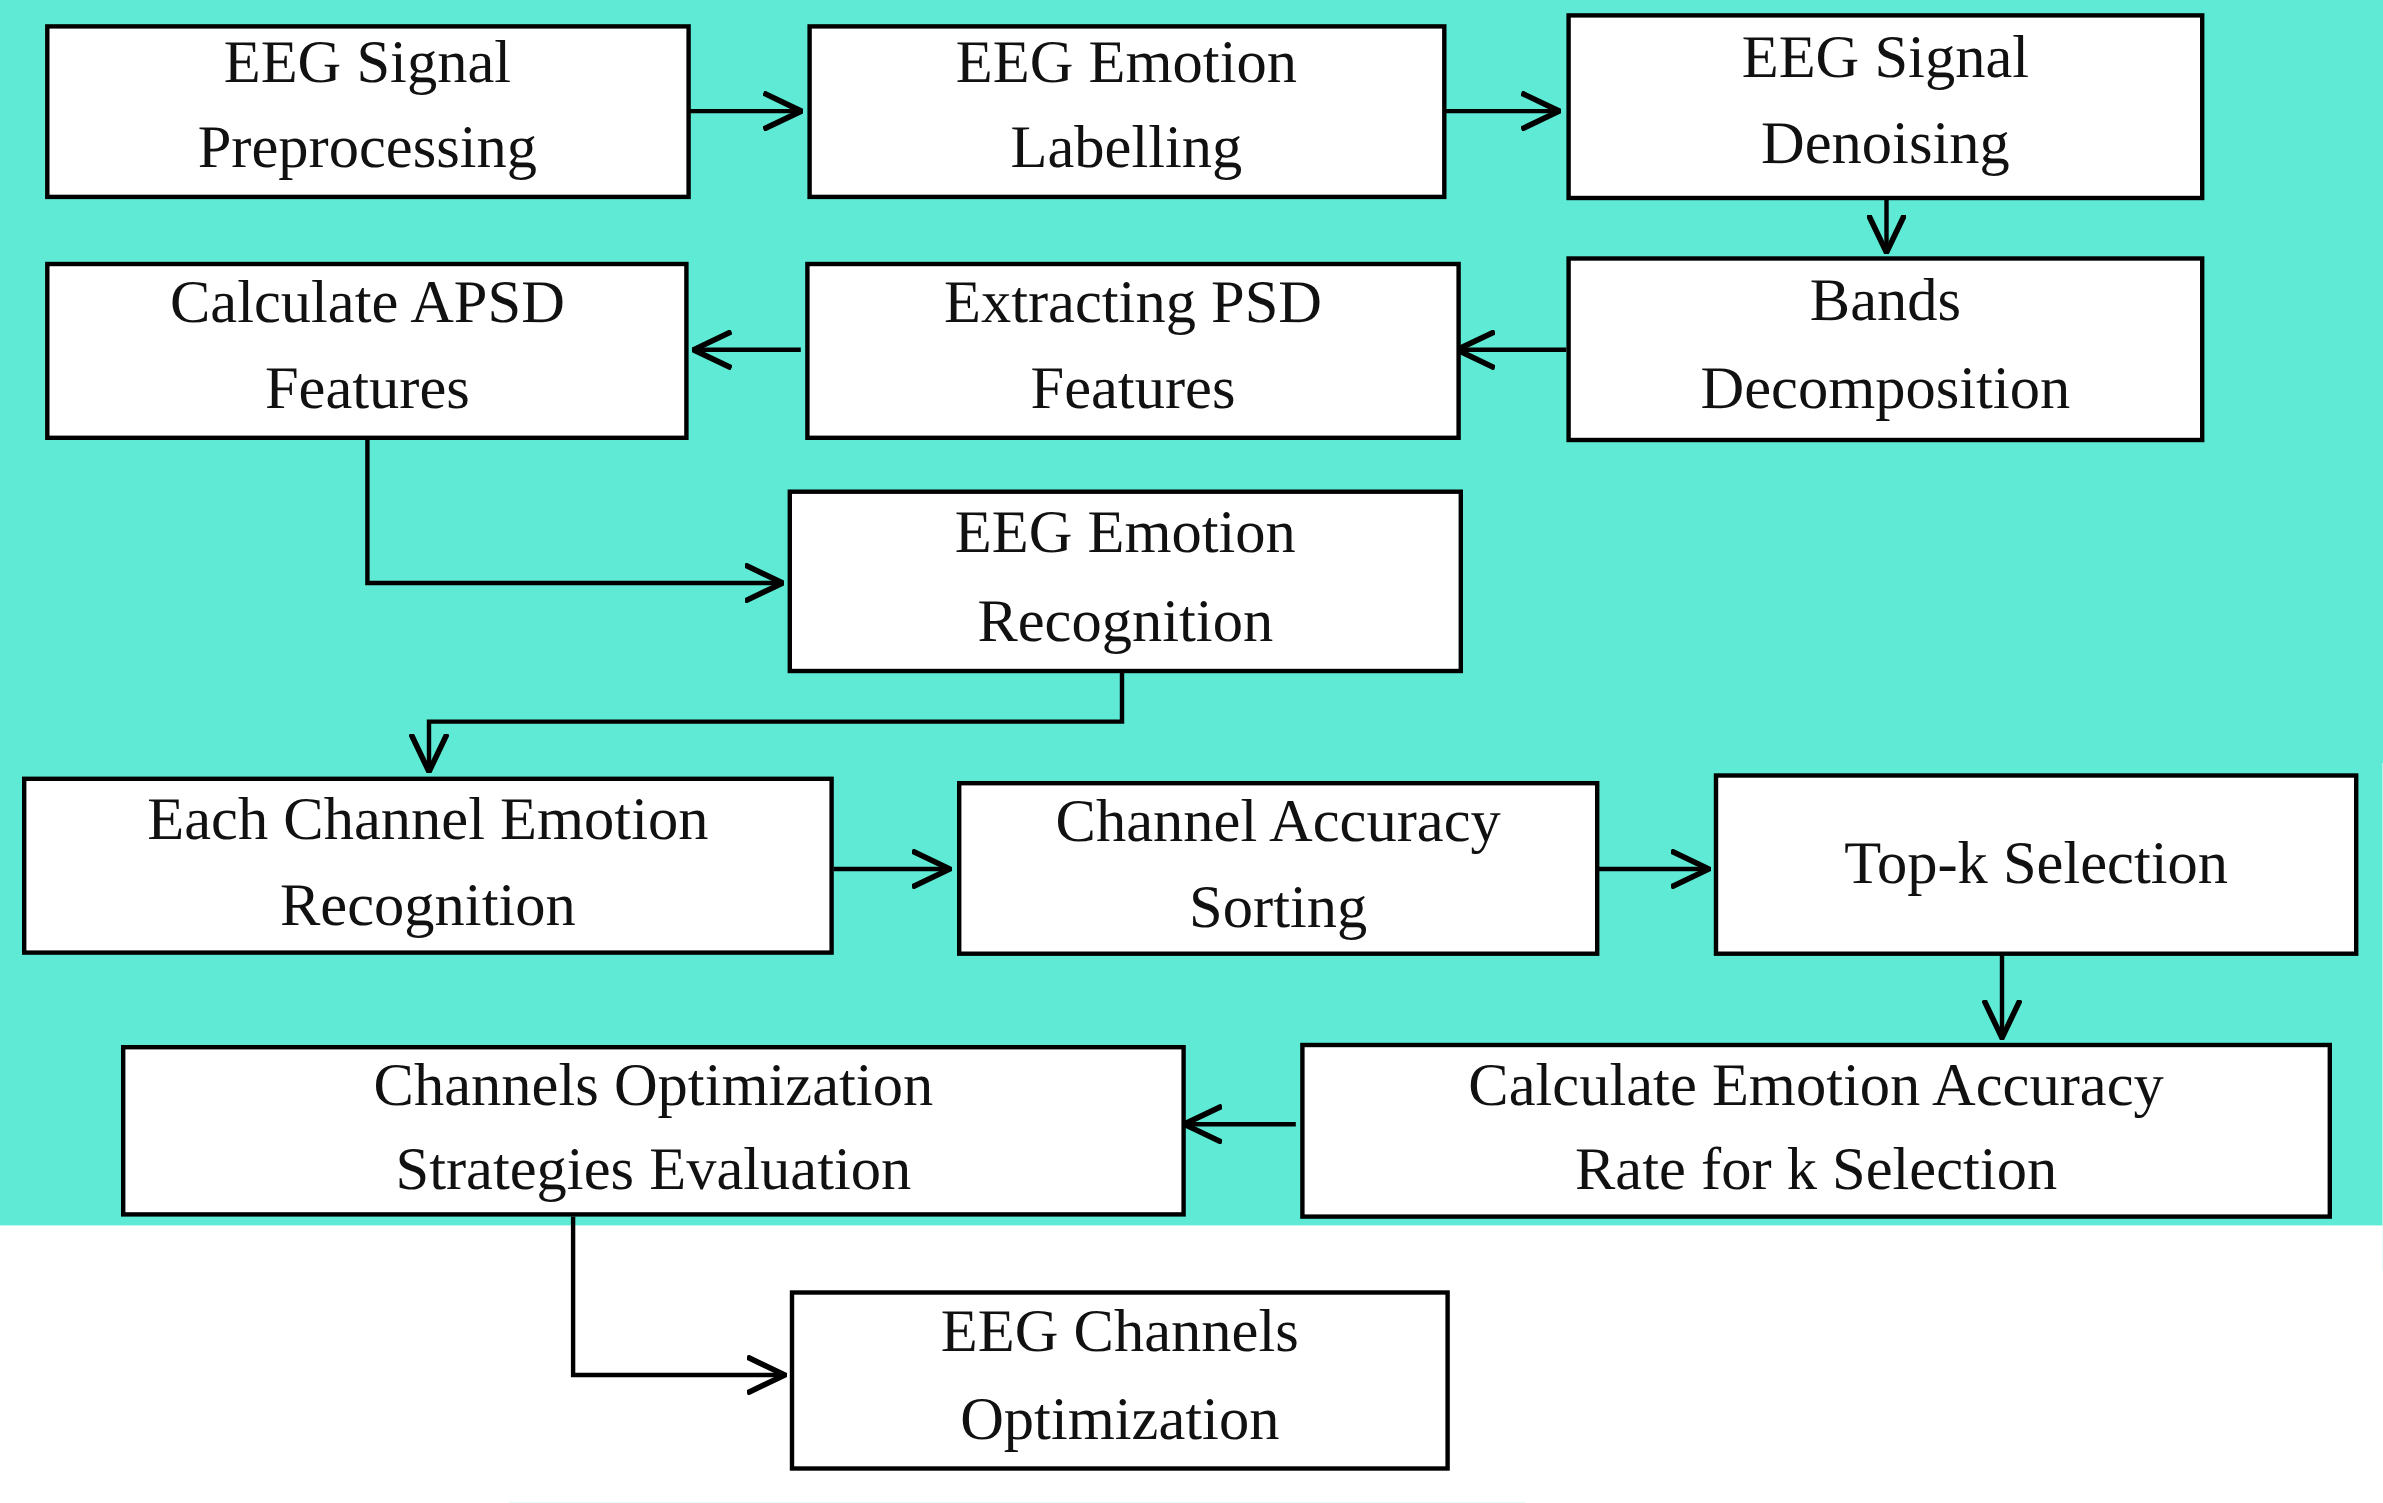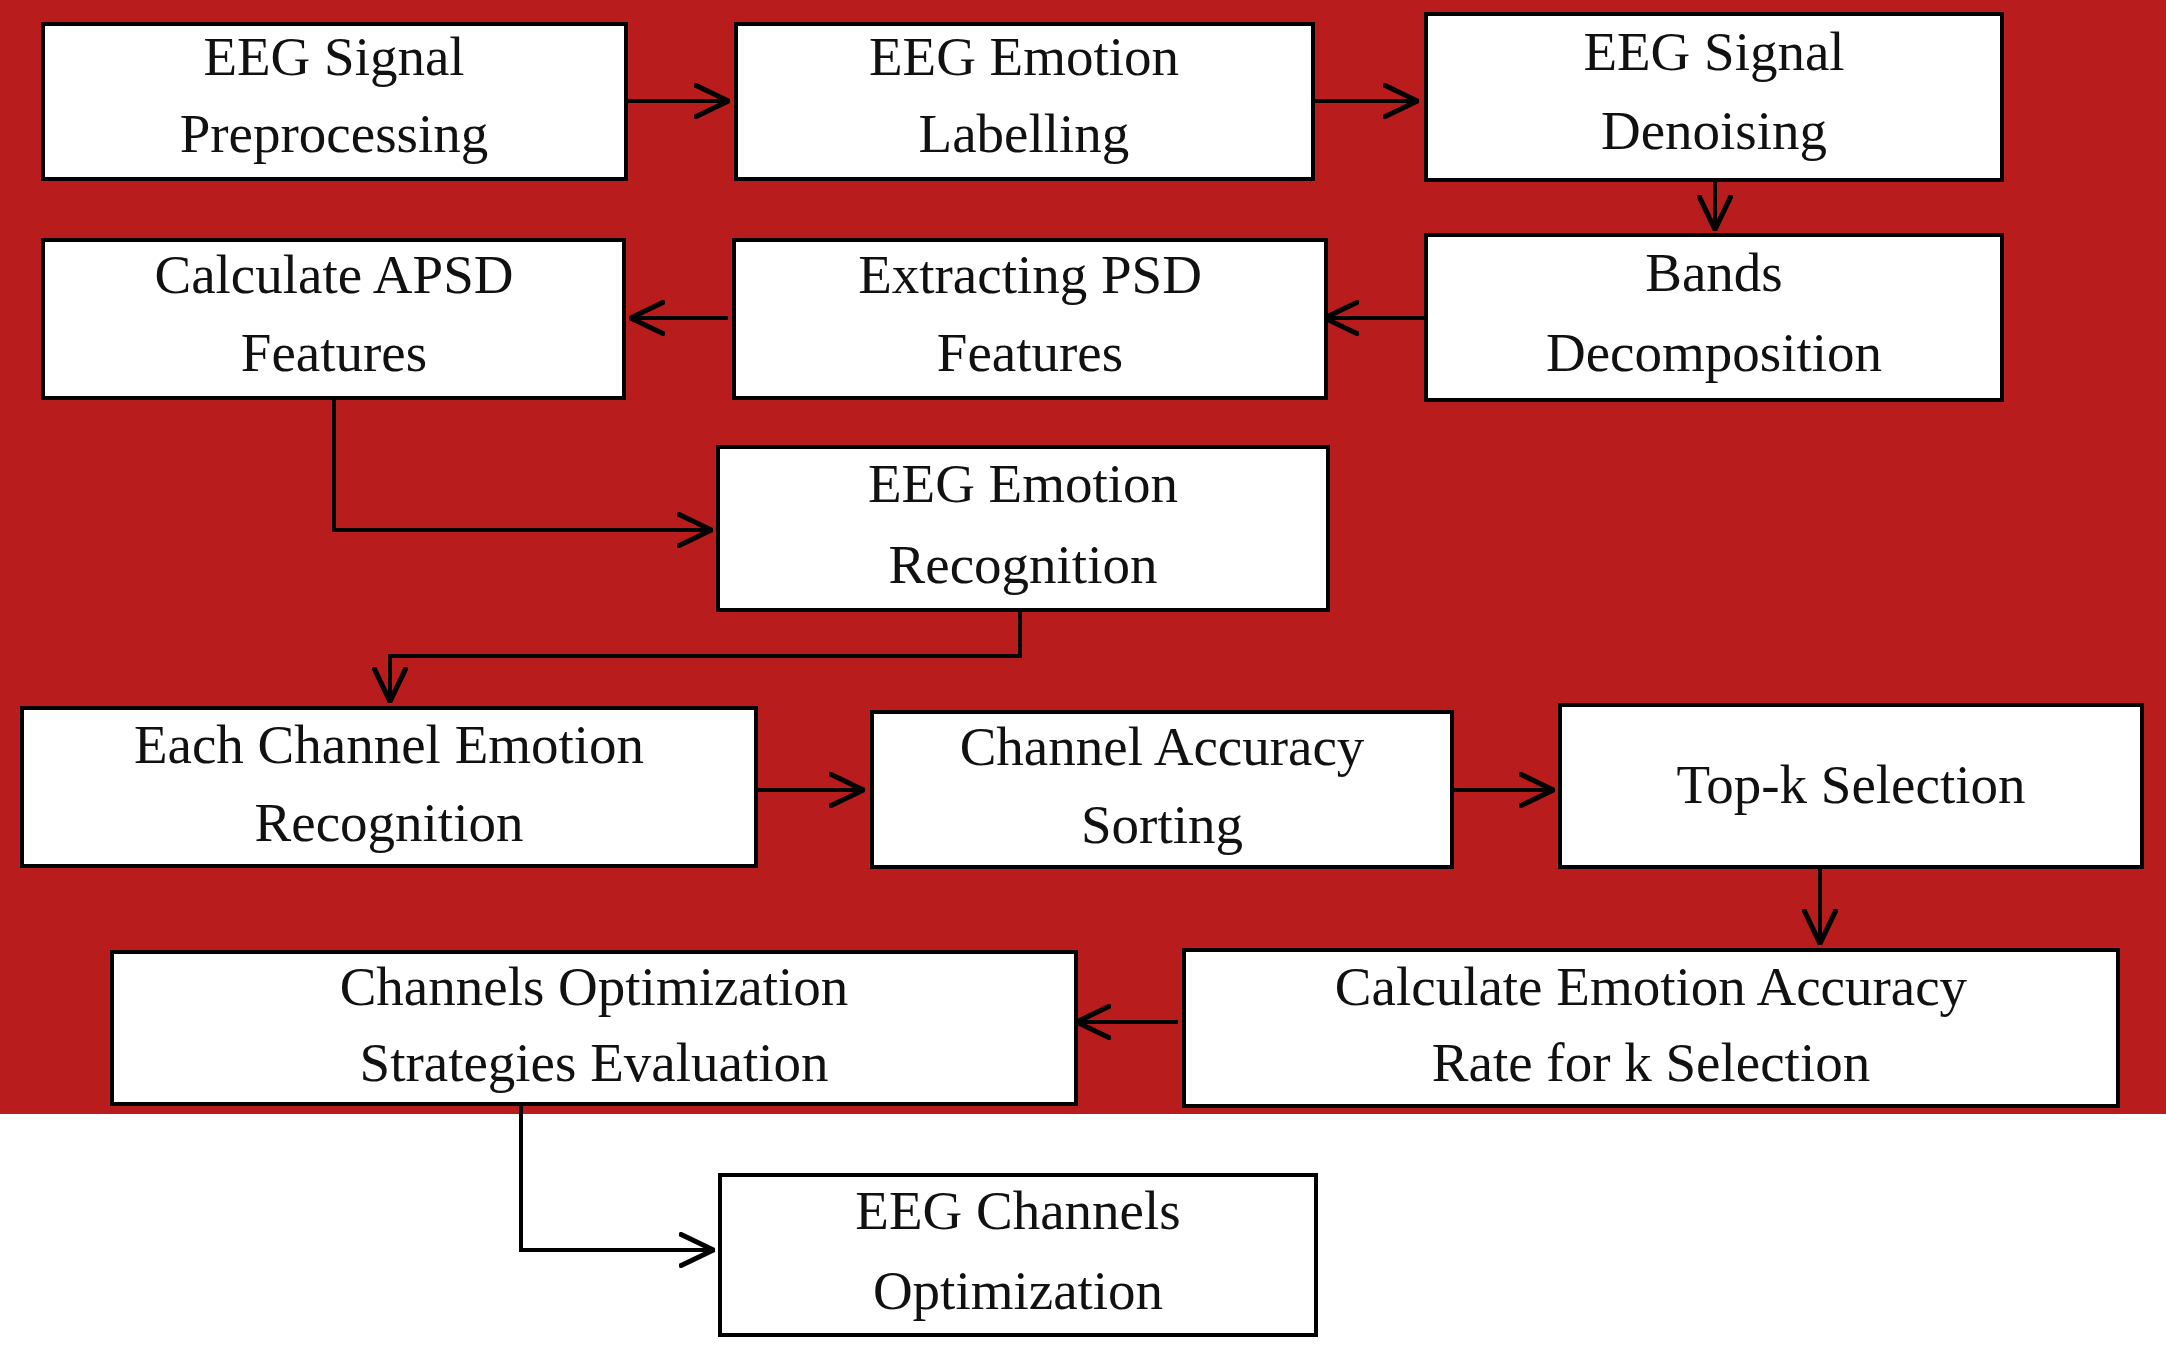--- a/index.html
+++ b/index.html
@@ -10,21 +10,21 @@
   body {
     width: 2166px;
     height: 1366px;
     font-family: "Liberation Serif", "DejaVu Serif", serif;
     overflow: hidden;
   }
   #flowchart-root {
     position: relative;
     width: 2166px;
     height: 1114px;
-    background: #b91c1c;
+    background: #5eead4;
   }
   svg#flow-svg {
     position: absolute;
     top: 0;
     left: 0;
     width: 2166px;
     height: 1366px;
   }
   .node-rect {
     fill: #ffffff;

